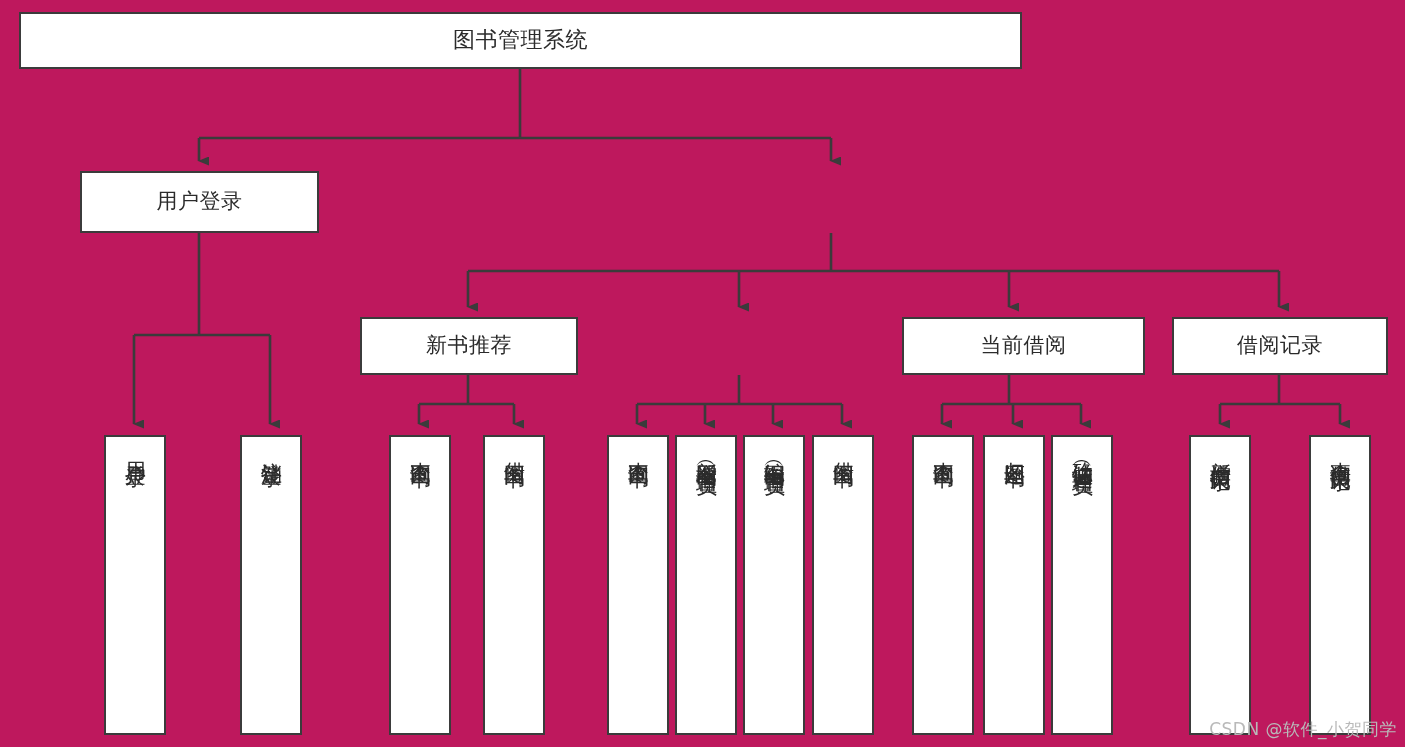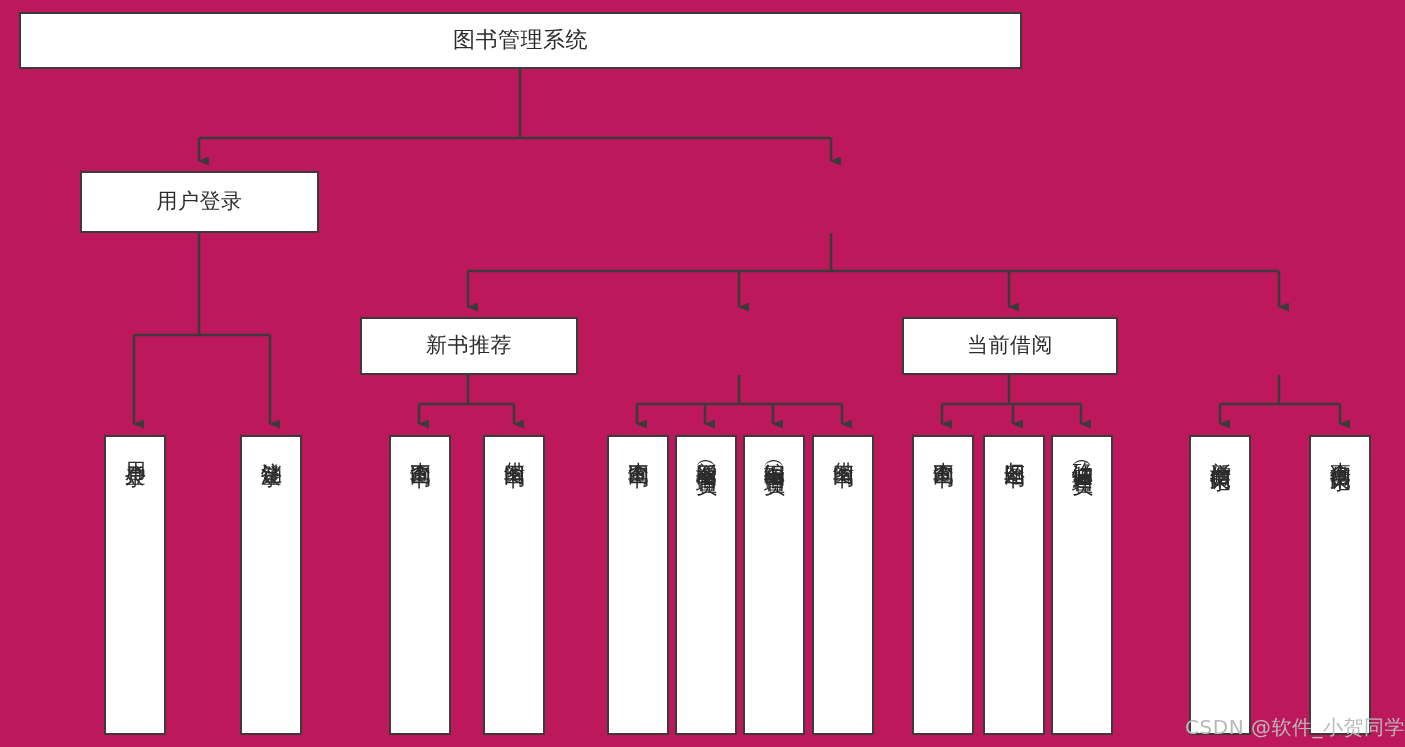--- a/index.html
+++ b/index.html
@@ -54,23 +54,23 @@
     text-orientation: upright;
     font-size: 21px;
     line-height: 1.18;
     letter-spacing: 2px;
     color: #2b2b2b;
     white-space: nowrap;
     display: block;
   }
   .watermark {
     position: absolute;
-    right: 0;
+    right: 8px;
     bottom: 6px;
-    font-size: 20px;
+    font-size: 17px;
     color: #b9b9b9;
     letter-spacing: 0.5px;
     white-space: nowrap;
   }
 </style>
 </head>
 <body>
 
 <div id="canvas">
 
@@ -128,22 +128,25 @@
     <span>图书管理系统</span>
   </div>
 
   <div class="node horiz" style="left:80px; top:171px; width:239px; height:62px;">
     <span>用户登录</span>
   </div>
 
   <div class="node horiz" style="left:360px; top:317px; width:218px; height:58px;">
     <span>新书推荐</span>
   </div>
-  <div class="node horiz" style="left:902px; top:317px; width:216px; height:58px;">
+  <div class="node horiz" style="left:902px; top:317px; width:243px; height:58px;">
     <span>当前借阅</span>
+  </div>
+  <div class="node horiz" style="left:1172px; top:317px; width:216px; height:58px;">
+    <span>借阅记录</span>
   </div>
 
   <div class="node leaf" style="left:104px; top:435px; width:62px; height:300px;">
     <span class="vtext">用户登录</span>
   </div>
   <div class="node leaf" style="left:240px; top:435px; width:62px; height:300px;">
     <span class="vtext">注销登录</span>
   </div>
 
   <div class="node leaf" style="left:389px; top:435px; width:62px; height:300px;">

